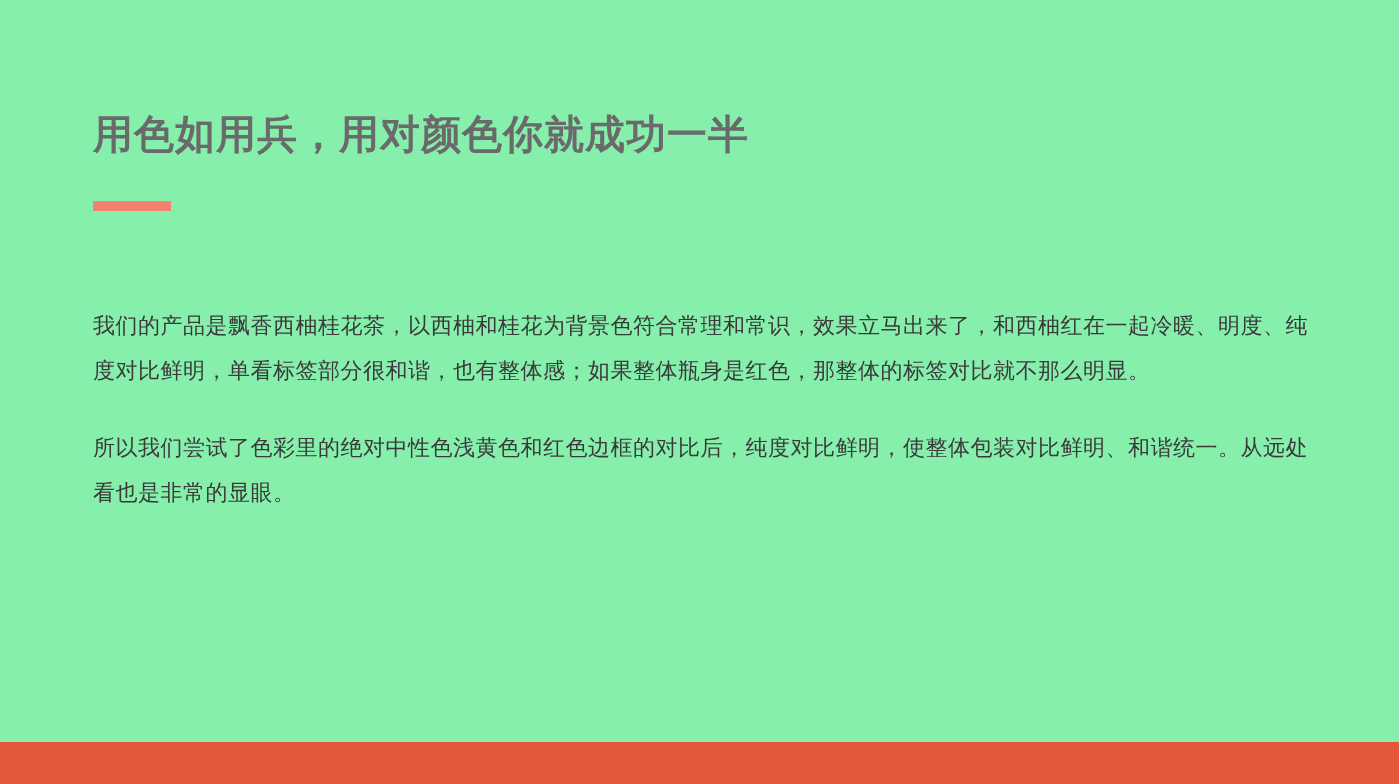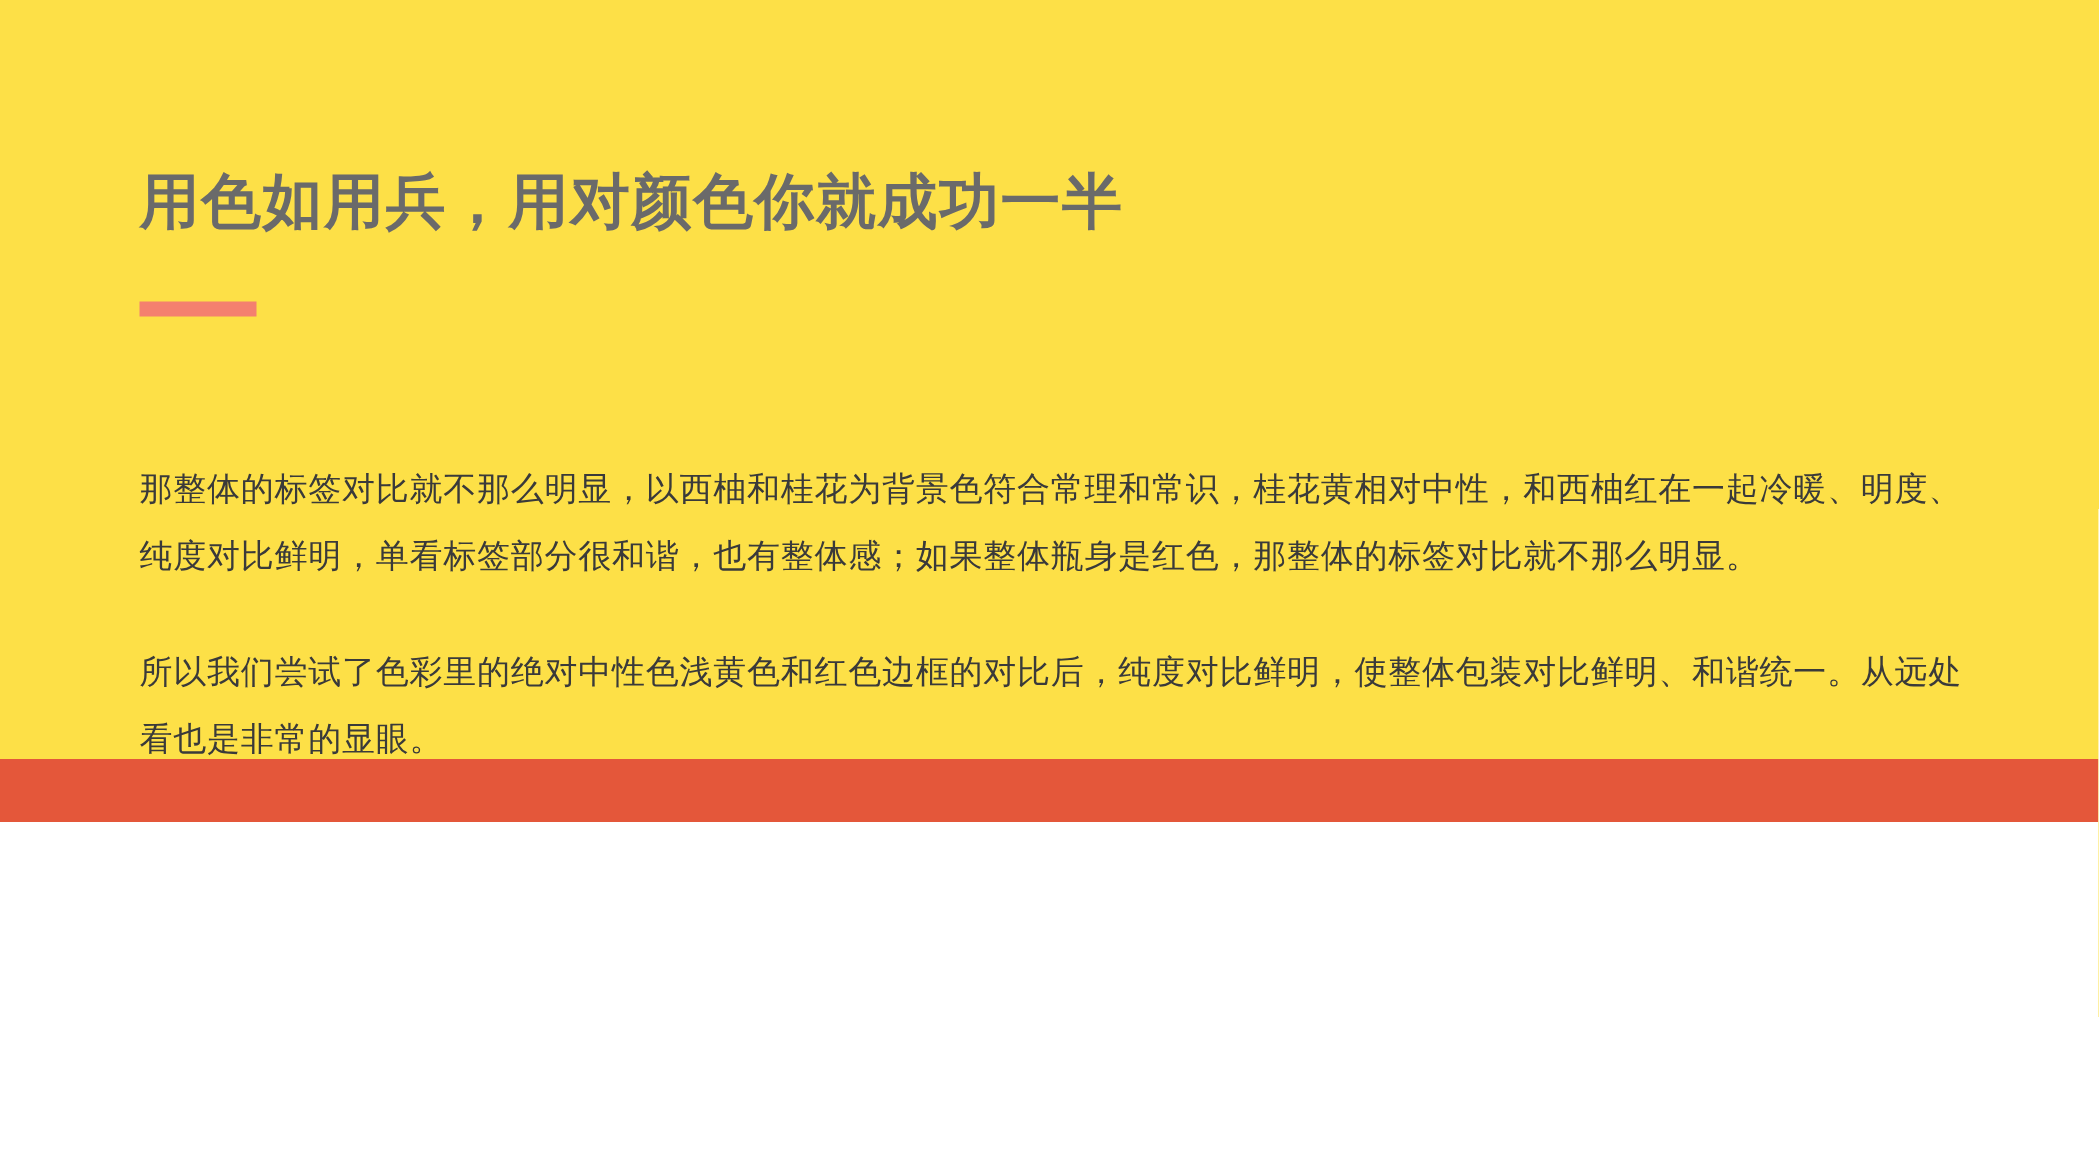--- a/index.html
+++ b/index.html
@@ -2,22 +2,22 @@
 <html><head>
   <meta charset="utf-8">
   <style>
     * { margin: 0; padding: 0; box-sizing: border-box; }
     html, body { background: #ffffff; }
     body { font-family: "Liberation Sans", "DejaVu Sans", sans-serif; }
 
     .slide {
       position: relative;
       width: 1399px;
-      height: 548px;
-      background: #fde047;
+      height: 784px;
+      background: #86efac;
       overflow: hidden;
       font-family: Liberation Serif, serif;
     }
 
     .slide-title {
       position: absolute;
       left: 93px;
       top: 110px;
       font-size: 40px;
       line-height: 1.25;
@@ -63,19 +63,19 @@
 </head>
 <body>
 
 <div class="slide">
 
   <h1 class="slide-title" style="color: rgb(106, 106, 106);">用色如用兵，用对颜色你就成功一半</h1>
 
   <div class="title-accent-bar" style="background-color: rgb(244, 128, 111);"></div>
 
   <div class="body-text" style="color: rgb(58, 58, 58);">
-    <p>那整体的标签对比就不那么明显，以西柚和桂花为背景色符合常理和常识，桂花黄相对中性，和西柚红在一起冷暖、明度、纯度对比鲜明，单看标签部分很和谐，也有整体感；如果整体瓶身是红色，那整体的标签对比就不那么明显。</p>
+    <p>我们的产品是飘香西柚桂花茶，以西柚和桂花为背景色符合常理和常识，效果立马出来了，和西柚红在一起冷暖、明度、纯度对比鲜明，单看标签部分很和谐，也有整体感；如果整体瓶身是红色，那整体的标签对比就不那么明显。</p>
     <p>所以我们尝试了色彩里的绝对中性色浅黄色和红色边框的对比后，纯度对比鲜明，使整体包装对比鲜明、和谐统一。从远处看也是非常的显眼。</p>
   </div>
 
   <div class="bottom-accent-bar" style="background-color: rgb(228, 87, 58);"></div>
 
 </div>
 
 </body></html>

